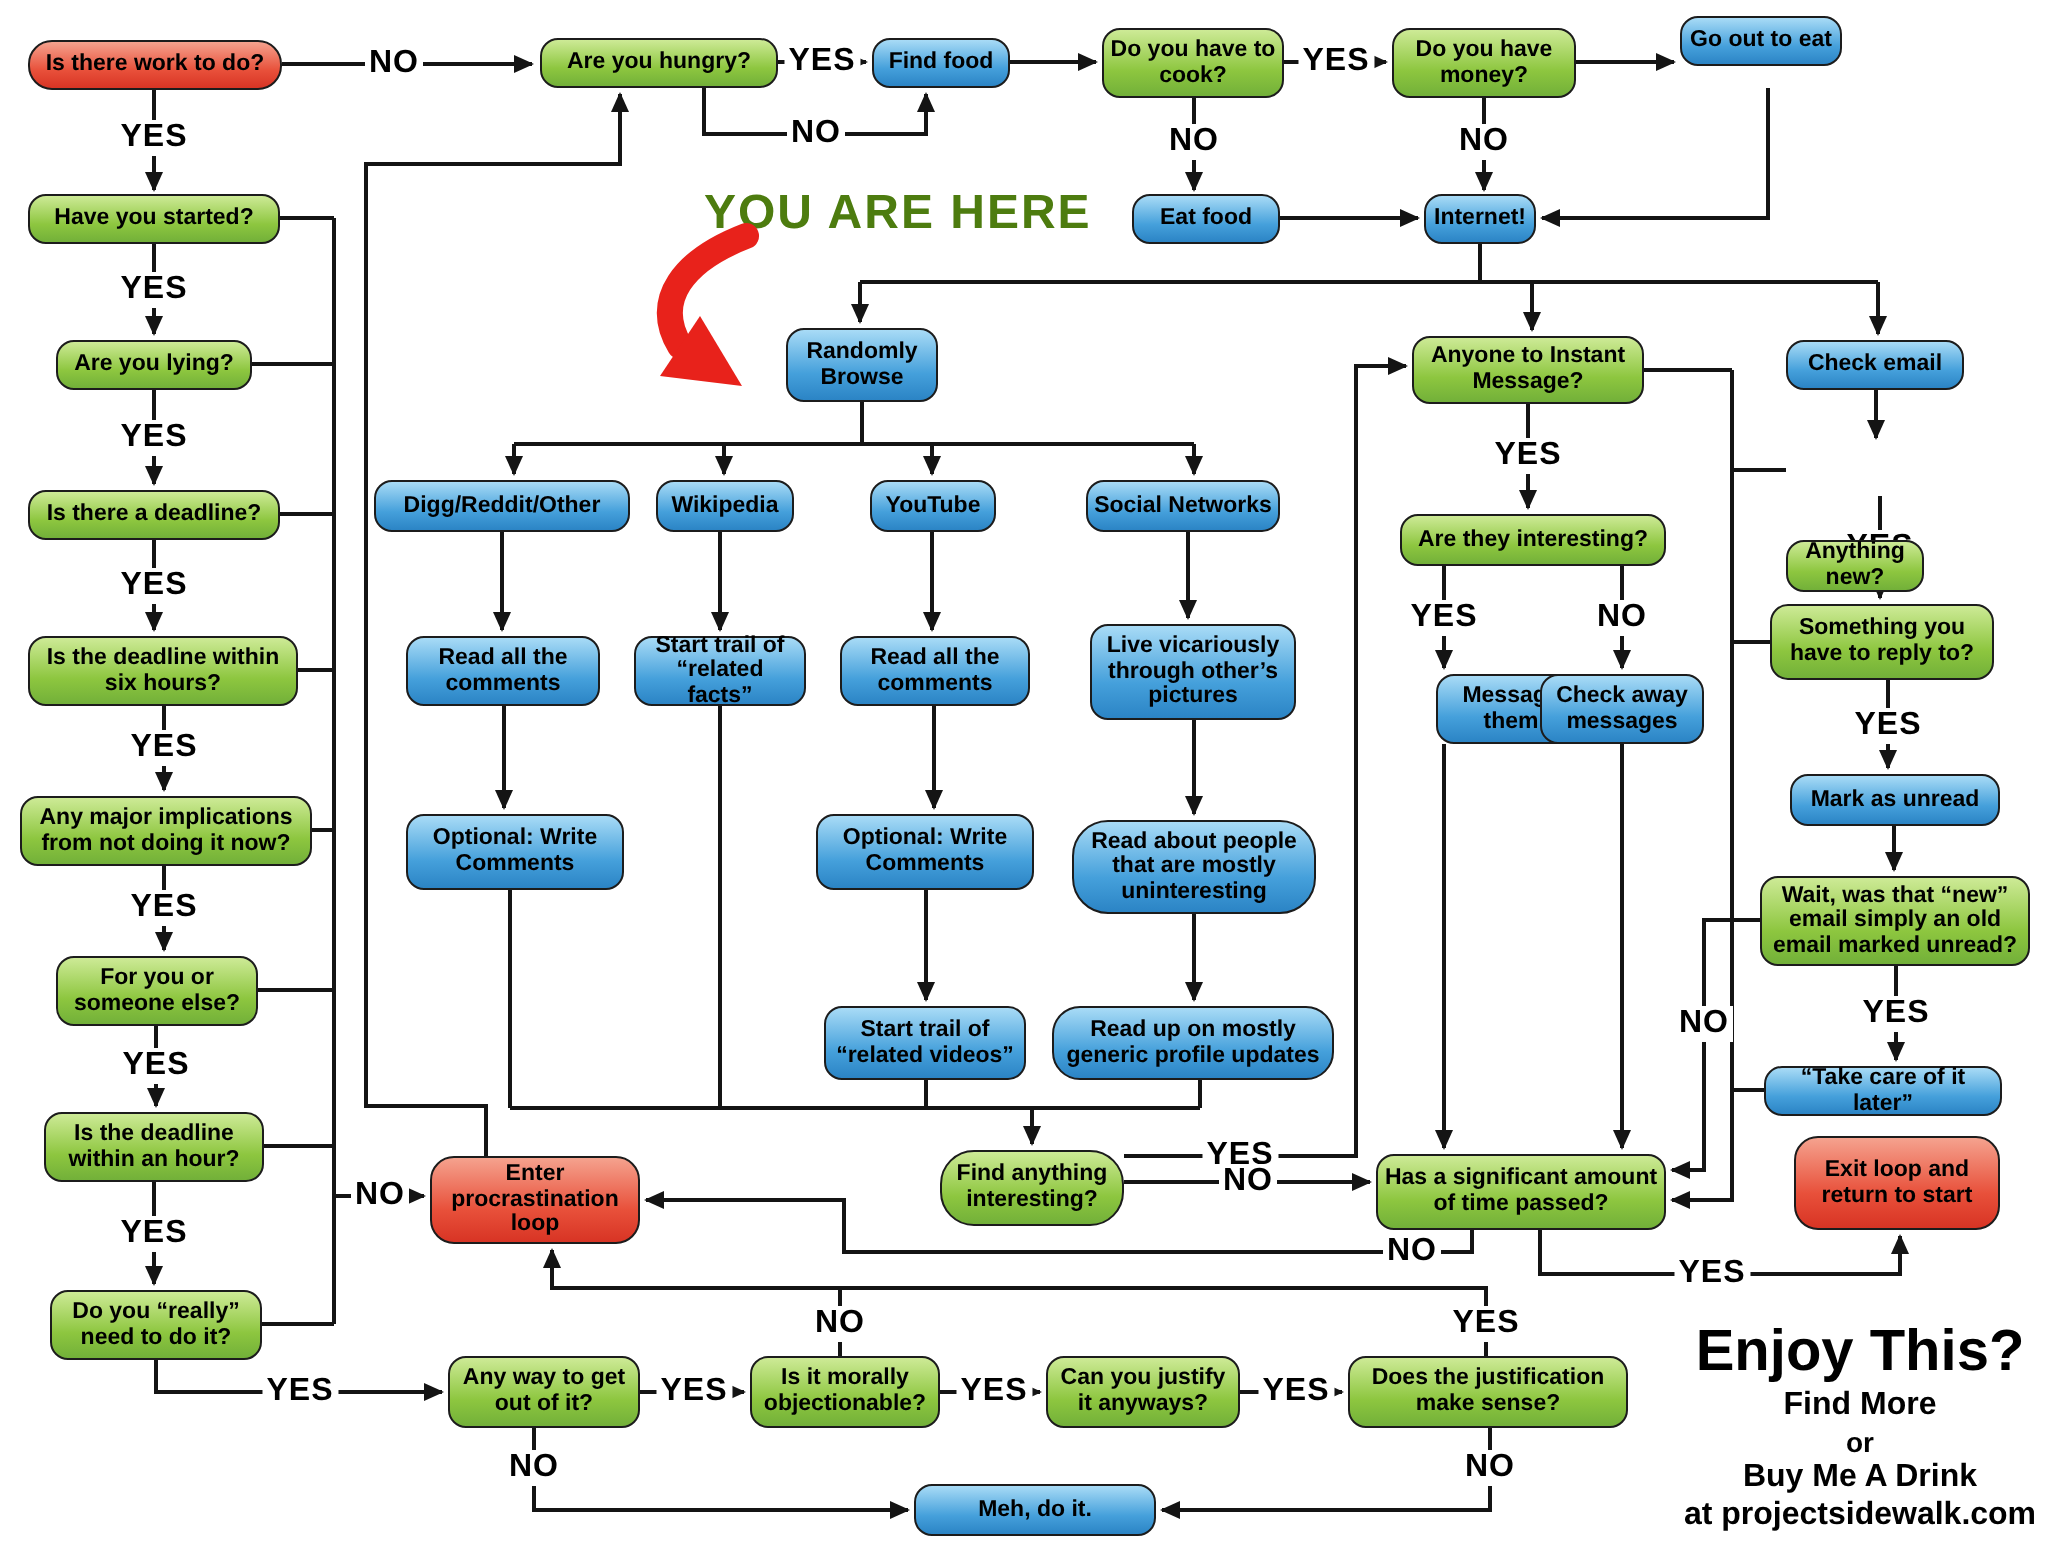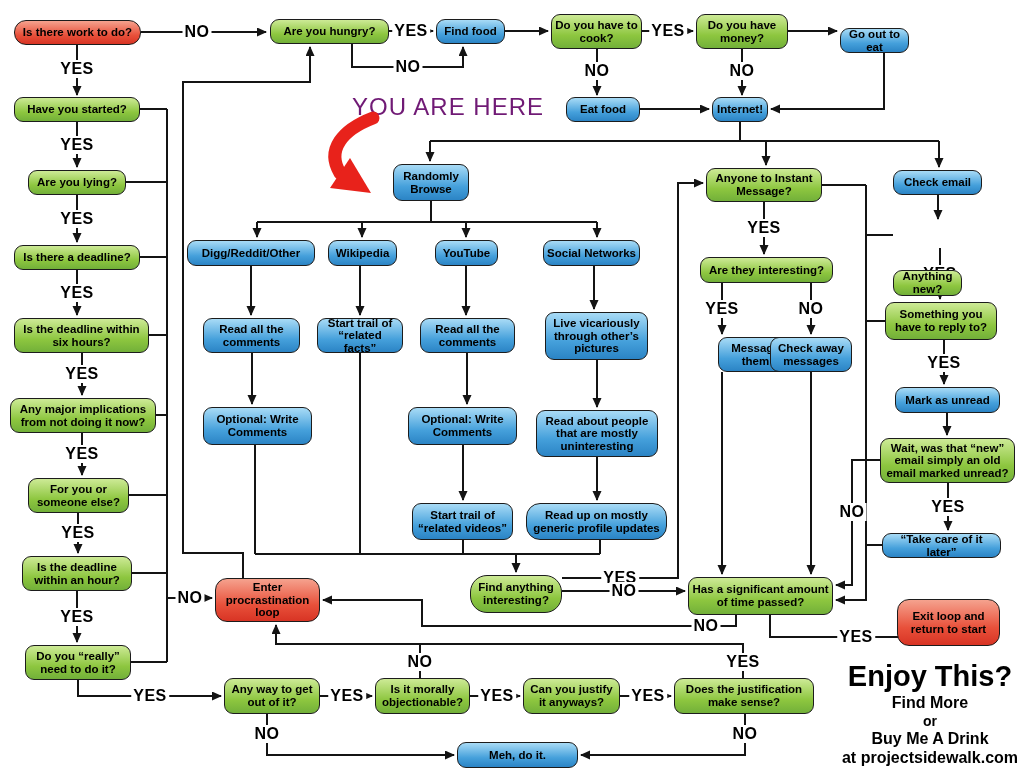--- a/index.html
+++ b/index.html
@@ -16,21 +16,21 @@
   .node.green{background:linear-gradient(to bottom,#cdea96 0%,#8dc63f 62%,#72b039 100%);}
   .node.blue{background:linear-gradient(to bottom,#a8dbf6 0%,#45a0db 62%,#2b84c5 100%);}
   .node.red{background:linear-gradient(to bottom,#f5a28e 0%,#e8503a 62%,#d83424 100%);border-radius:12px;}
   .edge-label{
     position:absolute;transform:translate(-50%,-50%);z-index:2;
     background:#ffffff;padding:0 2px;font-size:16px;font-weight:bold;
     letter-spacing:.5px;color:#000;white-space:nowrap;
   }
   #you-are-here{
     position:absolute;left:352px;top:93px;z-index:4;
-    color:#701a75;font-weight:normal;font-size:24px;letter-spacing:1px;white-space:nowrap;
+    color:#4d7c0f;font-weight:bold;font-size:24px;letter-spacing:1px;white-space:nowrap;
   }
   #here-arrow{position:absolute;left:0;top:0;width:1024px;height:773px;z-index:4;pointer-events:none;}
   .enjoy{position:absolute;left:833px;top:660px;width:194px;text-align:center;color:#000;font-weight:bold;z-index:4;}
   .enjoy-title{font-size:29px;line-height:1.15;}
   .enjoy-line{font-size:16px;line-height:1.05;margin-top:2px;white-space:nowrap;}
   .enjoy-line.small{font-size:14px;}
 </style>
 </head>
 <body>
 
@@ -140,21 +140,21 @@
     <div class="enjoy-line small">or</div>
     <div class="enjoy-line">Buy Me A Drink</div>
     <div class="enjoy-line">at projectsidewalk.com</div>
   </div>
 
 <div class="node red" style="left: 14px; top: 20px; width: 127px; height: 25px;">Is there work to do?</div>
     <div class="node green" style="left: 270px; top: 19px; width: 119px; height: 25px;">Are you hungry?</div>
     <div class="node blue" style="left: 436px; top: 19px; width: 69px; height: 25px;">Find food</div>
     <div class="node green" style="left: 551px; top: 14px; width: 91px; height: 35px;">Do you have to cook?</div>
     <div class="node green" style="left: 696px; top: 14px; width: 92px; height: 35px;">Do you have money?</div>
-    <div class="node blue" style="left: 840px; top: 28px; width: 69px; height: 25px;">Go out to eat</div>
+    <div class="node blue" style="left: 840px; top: 8px; width: 81px; height: 25px;">Go out to eat</div>
     <div class="node green" style="left: 14px; top: 97px; width: 126px; height: 25px;">Have you started?</div>
     <div class="node blue" style="left: 566px; top: 97px; width: 74px; height: 25px;">Eat food</div>
     <div class="node blue" style="left: 712px; top: 97px; width: 56px; height: 25px;">Internet!</div>
     <div class="node green" style="left: 28px; top: 170px; width: 98px; height: 25px;">Are you lying?</div>
     <div class="node green" style="left: 14px; top: 245px; width: 126px; height: 25px;">Is there a deadline?</div>
     <div class="node green" style="left: 14px; top: 318px; width: 135px; height: 35px;">Is the deadline within six hours?</div>
     <div class="node green" style="left: 10px; top: 398px; width: 146px; height: 35px;">Any major implications from not doing it now?</div>
     <div class="node green" style="left: 28px; top: 478px; width: 101px; height: 35px;">For you or someone else?</div>
     <div class="node green" style="left: 22px; top: 556px; width: 110px; height: 35px;">Is the deadline within an hour?</div>
     <div class="node green" style="left: 25px; top: 645px; width: 106px; height: 35px;">Do you “really” need to do it?</div>
@@ -162,37 +162,37 @@
     <div class="node blue" style="left: 187px; top: 240px; width: 128px; height: 26px;">Digg/Reddit/Other</div>
     <div class="node blue" style="left: 328px; top: 240px; width: 69px; height: 26px;">Wikipedia</div>
     <div class="node blue" style="left: 435px; top: 240px; width: 63px; height: 26px;">YouTube</div>
     <div class="node blue" style="left: 543px; top: 240px; width: 97px; height: 26px;">Social Networks</div>
     <div class="node blue" style="left: 203px; top: 318px; width: 97px; height: 35px;">Read all the comments</div>
     <div class="node blue" style="left: 317px; top: 318px; width: 86px; height: 35px;">Start trail of “related facts”</div>
     <div class="node blue" style="left: 420px; top: 318px; width: 95px; height: 35px;">Read all the comments</div>
     <div class="node blue" style="left: 545px; top: 312px; width: 103px; height: 48px;">Live vicariously through other’s pictures</div>
     <div class="node blue" style="left: 203px; top: 407px; width: 109px; height: 38px;">Optional: Write Comments</div>
     <div class="node blue" style="left: 408px; top: 407px; width: 109px; height: 38px;">Optional: Write Comments</div>
-    <div class="node blue" style="left: 536px; top: 410px; width: 122px; height: 47px;">Read about people that are mostly uninteresting</div>
+    <div class="node blue" style="left: 536px; top: 410px; width: 122px; height: 47px; border-radius: 18px;">Read about people that are mostly uninteresting</div>
     <div class="node blue" style="left: 412px; top: 503px; width: 101px; height: 37px;">Start trail of “related videos”</div>
     <div class="node blue" style="left: 526px; top: 503px; width: 141px; height: 37px; border-radius: 14px;">Read up on mostly generic profile updates</div>
     <div class="node green" style="left: 470px; top: 575px; width: 92px; height: 38px; border-radius: 17px;">Find anything interesting?</div>
     <div class="node red" style="left: 215px; top: 578px; width: 105px; height: 44px;">Enter procrastination loop</div>
     <div class="node green" style="left: 688px; top: 577px; width: 145px; height: 38px;">Has a significant amount of time passed?</div>
     <div class="node green" style="left: 706px; top: 168px; width: 116px; height: 34px;">Anyone to Instant Message?</div>
     <div class="node blue" style="left: 893px; top: 170px; width: 89px; height: 25px;">Check email</div>
     <div class="node green" style="left: 893px; top: 222px; width: 69px; height: 26px; margin-top: 48px;">Anything new?</div>
     <div class="node green" style="left: 700px; top: 257px; width: 133px; height: 26px; text-align: center;">Are they interesting?</div>
     <div class="node green" style="left: 885px; top: 302px; width: 112px; height: 38px;">Something you have to reply to?</div>
     <div class="node blue" style="left: 718px; top: 337px; width: 75px; height: 35px;">Message them</div>
     <div class="node blue" style="left: 770px; top: 337px; width: 82px; height: 35px;">Check away messages</div>
     <div class="node blue" style="left: 895px; top: 387px; width: 105px; height: 26px;">Mark as unread</div>
     <div class="node green" style="left: 880px; top: 438px; width: 135px; height: 45px;">Wait, was that “new” email simply an old email marked unread?</div>
     <div class="node blue" style="left: 882px; top: 533px; width: 119px; height: 25px;">“Take care of it later”</div>
-    <div class="node red" style="left: 897px; top: 568px; width: 103px; height: 47px; margin-top: 31px;">Exit loop and return to start</div>
+    <div class="node red" style="left: 897px; top: 568px; width: 103px; height: 47px;">Exit loop and return to start</div>
     <div class="node green" style="left: 224px; top: 678px; width: 96px; height: 36px;">Any way to get out of it?</div>
     <div class="node green" style="left: 375px; top: 678px; width: 95px; height: 36px;">Is it morally objectionable?</div>
     <div class="node green" style="left: 523px; top: 678px; width: 97px; height: 36px;">Can you justify it anyways?</div>
     <div class="node green" style="left: 674px; top: 678px; width: 140px; height: 36px;">Does the justification make sense?</div>
     <div class="node blue" style="left: 457px; top: 742px; width: 121px; height: 26px;">Meh, do it.</div>
     <div class="edge-label" style="left: 197px; top: 32px;">NO</div>
     <div class="edge-label" style="left: 77px; top: 69px;">YES</div>
     <div class="edge-label" style="left: 411px; top: 31px;">YES</div>
     <div class="edge-label" style="left: 668px; top: 31px;">YES</div>
     <div class="edge-label" style="left: 408px; top: 67px;">NO</div>

